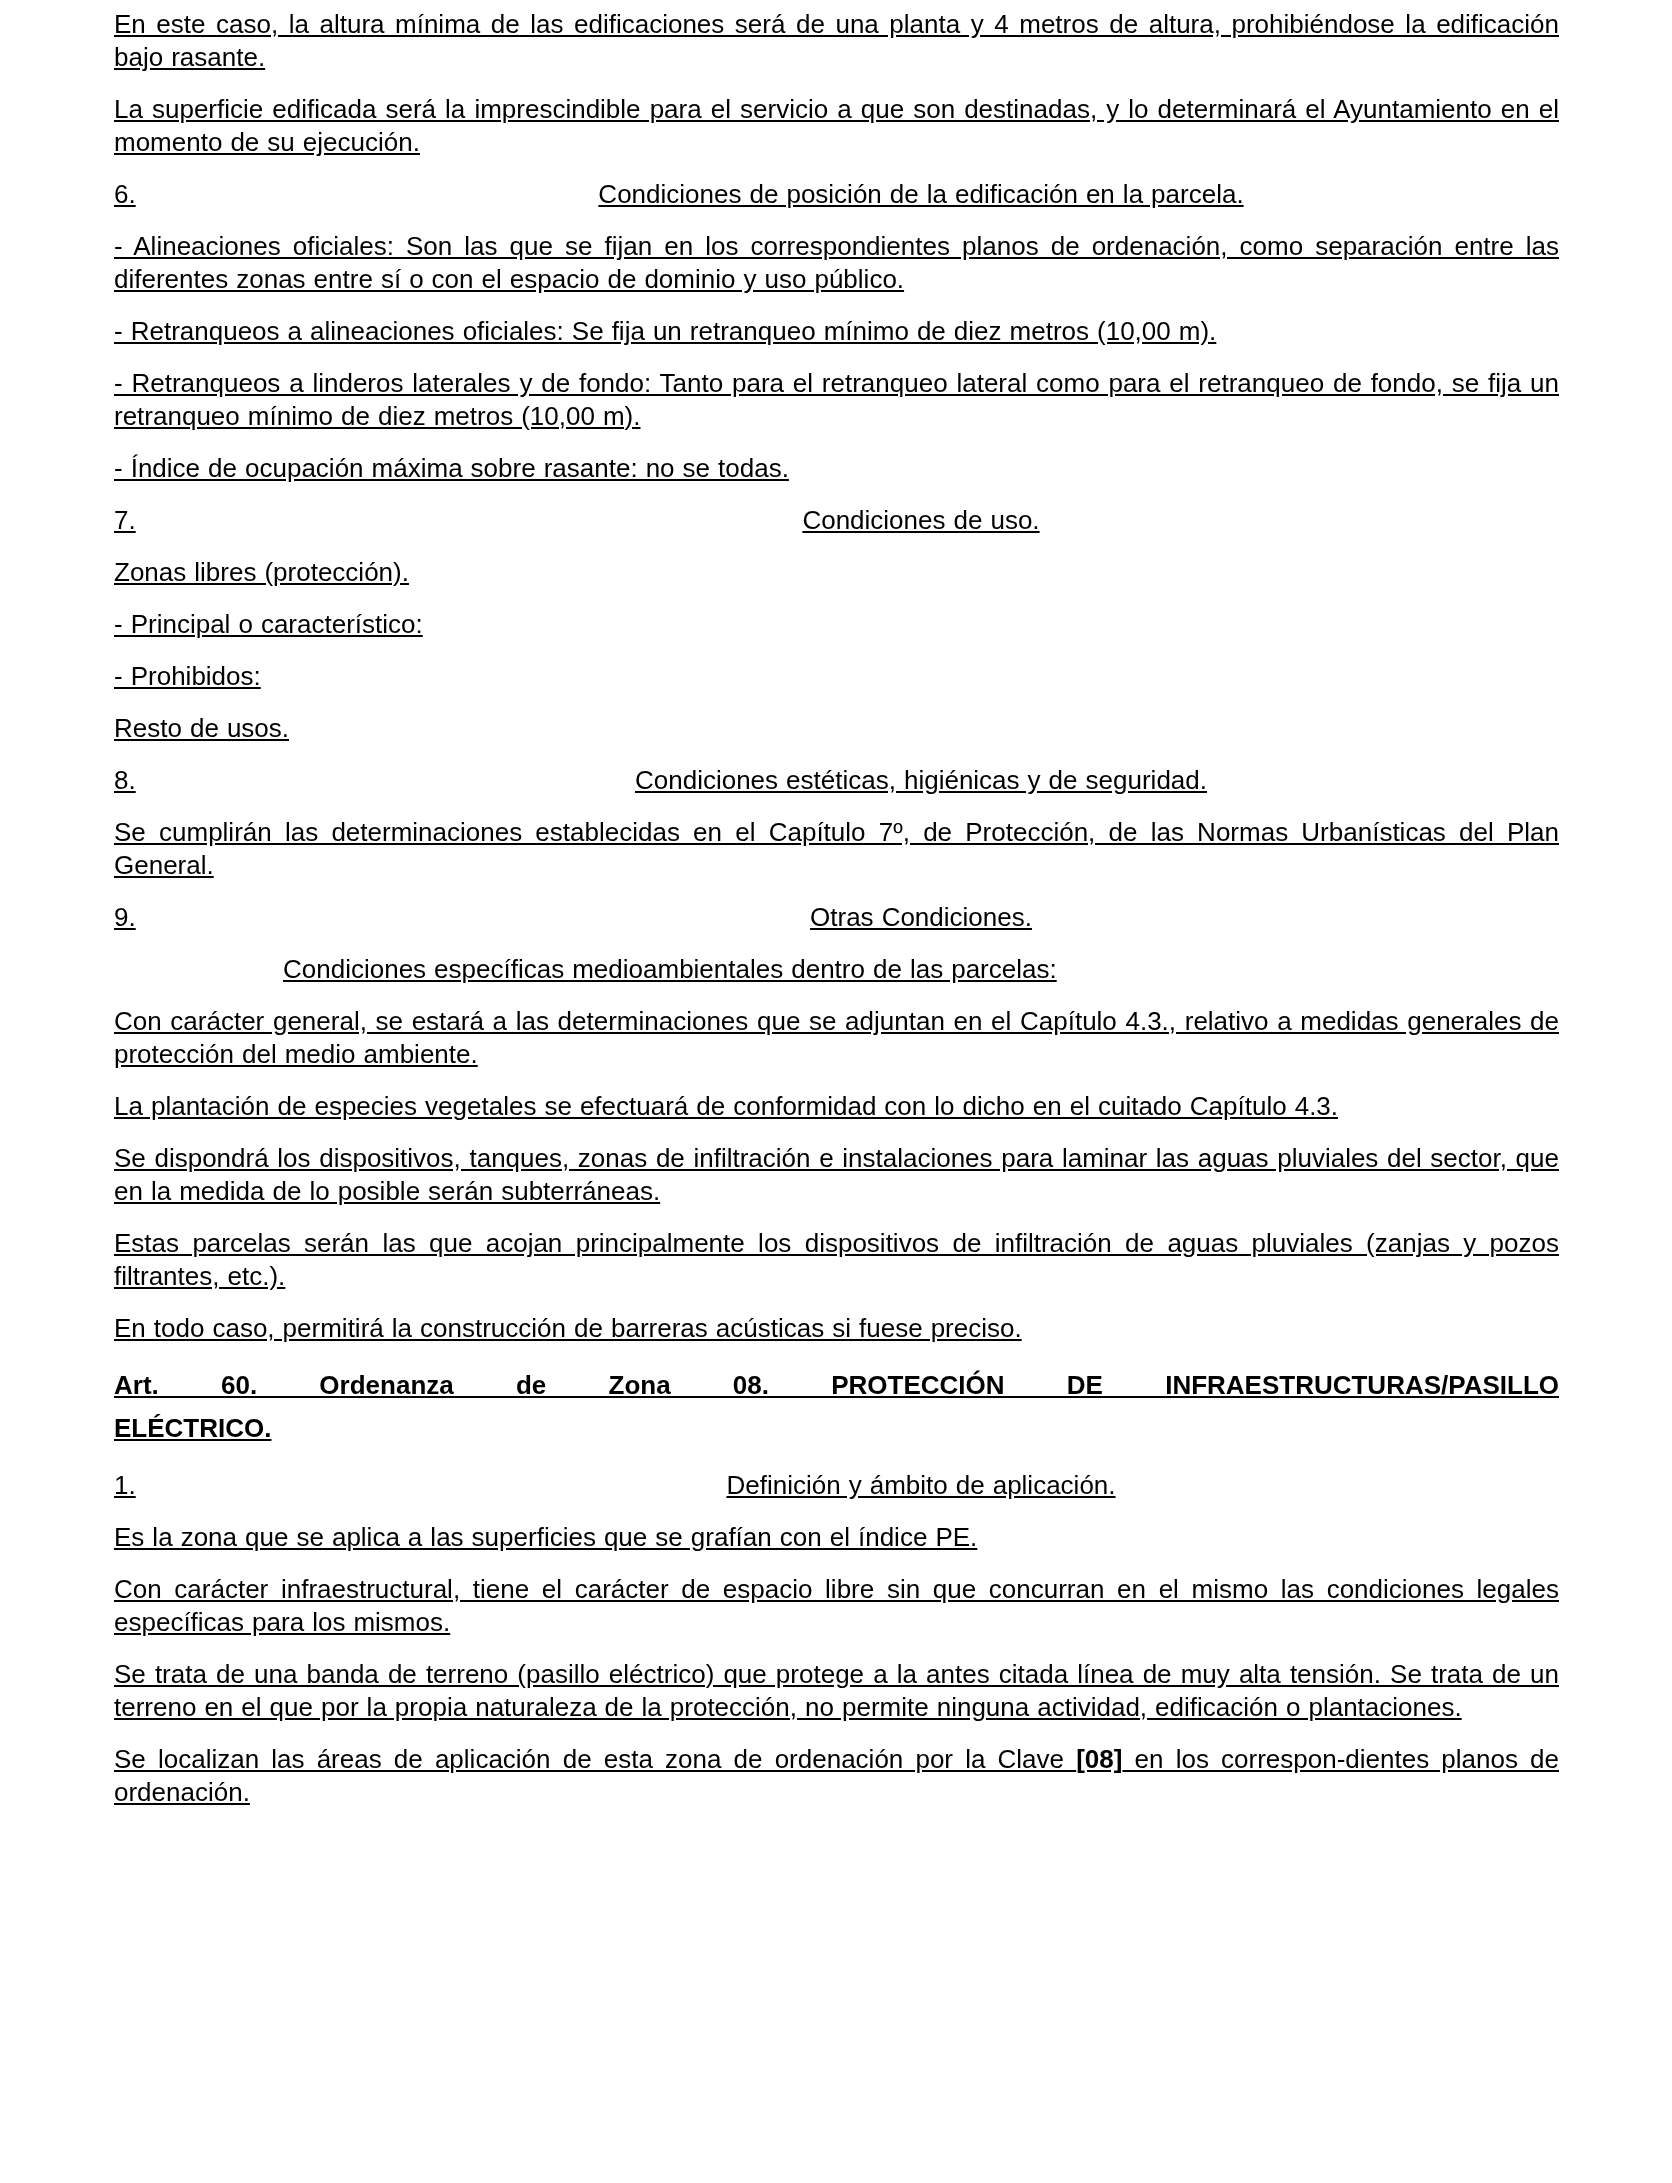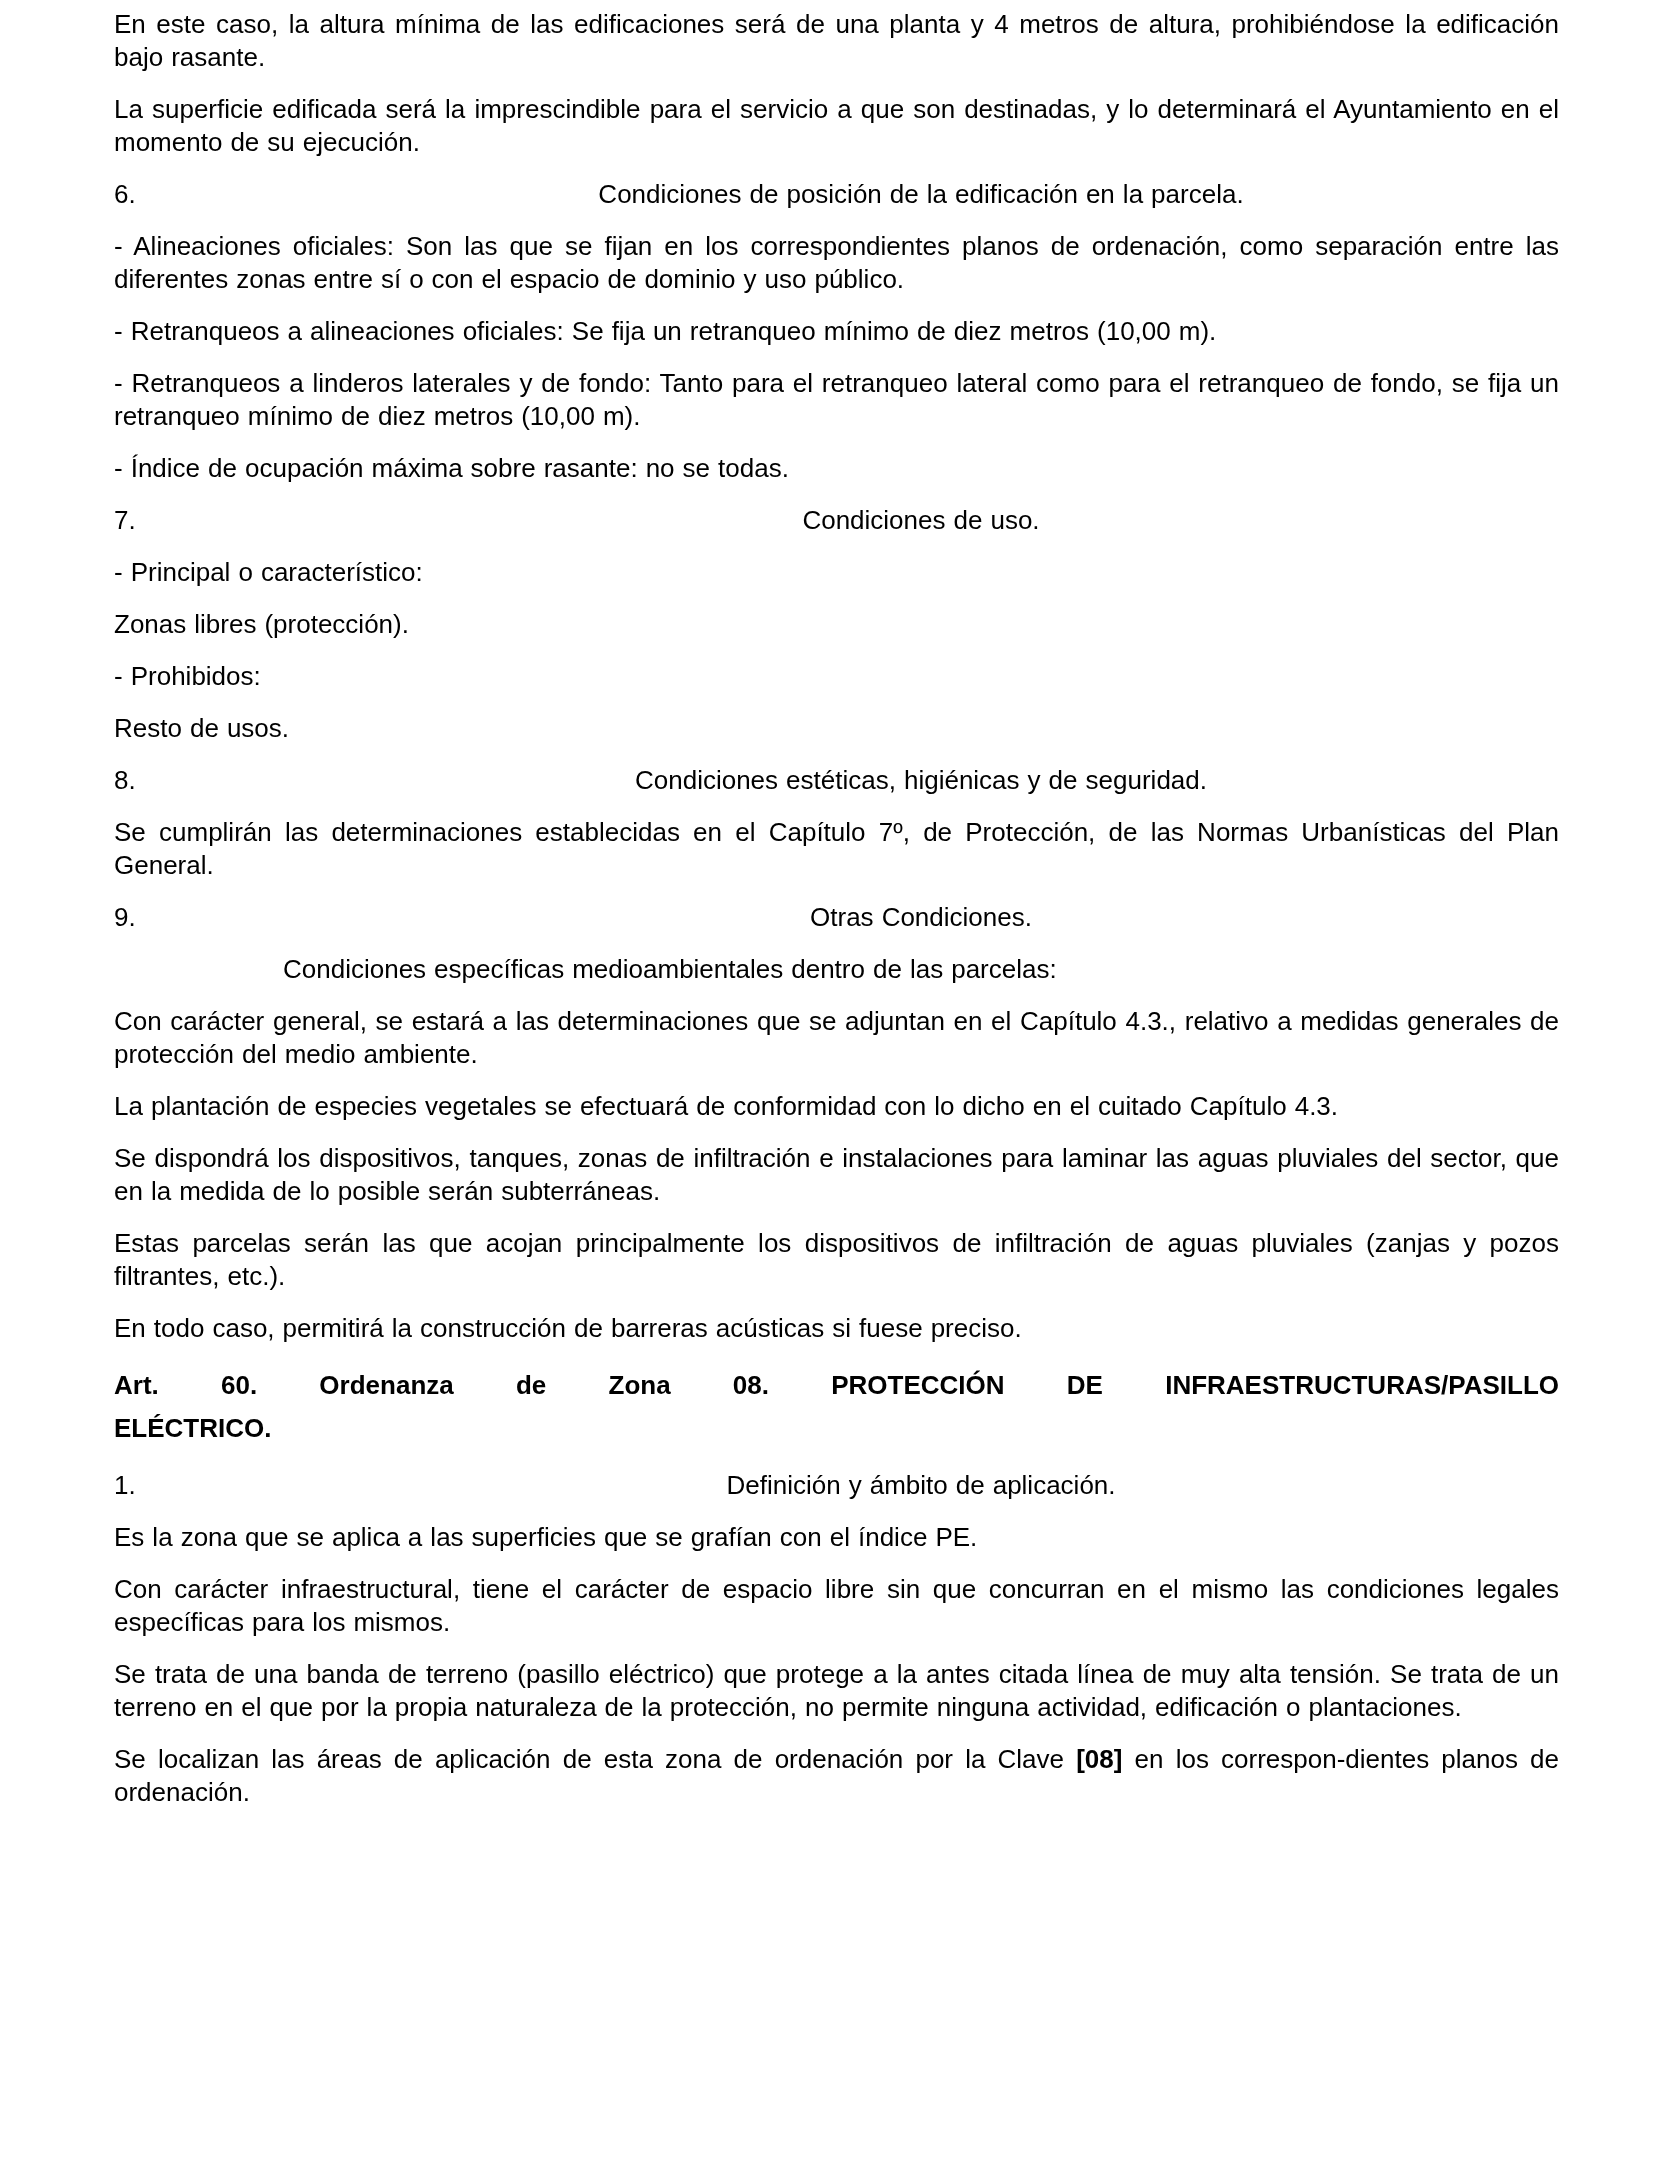--- a/index.html
+++ b/index.html
@@ -20,20 +20,21 @@
     height: 2183px;
     padding: 7.6px 113px 0 114px;
     background: #ffffff;
   }
   .block {
     font-size: 26px;
     line-height: 33px;
     margin: 0 0 19px 0;
     text-align: justify;
     word-spacing: 0.8px;
+    text-decoration: underline;
   }
   p.block { text-align: justify; }
   .num-item { display: flex; }
   .num-item .num {
     flex: 0 0 169px;
     text-align: left;
   }
   .num-item .txt {
     flex: 1 1 auto;
     text-align: center;
@@ -63,22 +64,22 @@
         <span class="txt">Condiciones de posición de la edificación en la parcela.</span>
       </div>
       <p class="block">- Alineaciones oficiales: Son las que se fijan en los correspondientes planos de ordenación, como separación entre las diferentes zonas entre sí o con el espacio de dominio y uso público.</p>
       <p class="block">- Retranqueos a alineaciones oficiales: Se fija un retranqueo mínimo de diez metros (10,00 m).</p>
       <p class="block">- Retranqueos a linderos laterales y de fondo: Tanto para el retranqueo lateral como para el retranqueo de fondo, se fija un retranqueo mínimo de diez metros (10,00 m).</p>
       <p class="block">- Índice de ocupación máxima sobre rasante: no se todas.</p>
       <div class="block num-item">
         <span class="num">7.</span>
         <span class="txt">Condiciones de uso.</span>
       </div>
+      <p class="block">Zonas libres (protección).</p>
       <p class="block">- Principal o característico:</p>
-      <p class="block">Zonas libres (protección).</p>
       <p class="block">- Prohibidos:</p>
       <p class="block">Resto de usos.</p>
       <div class="block num-item">
         <span class="num">8.</span>
         <span class="txt">Condiciones estéticas, higiénicas y de seguridad.</span>
       </div>
       <p class="block">Se cumplirán las determinaciones establecidas en el Capítulo 7º, de Protección, de las Normas Urbanísticas del Plan General.</p>
       <div class="block num-item">
         <span class="num">9.</span>
         <span class="txt">Otras Condiciones.</span>

